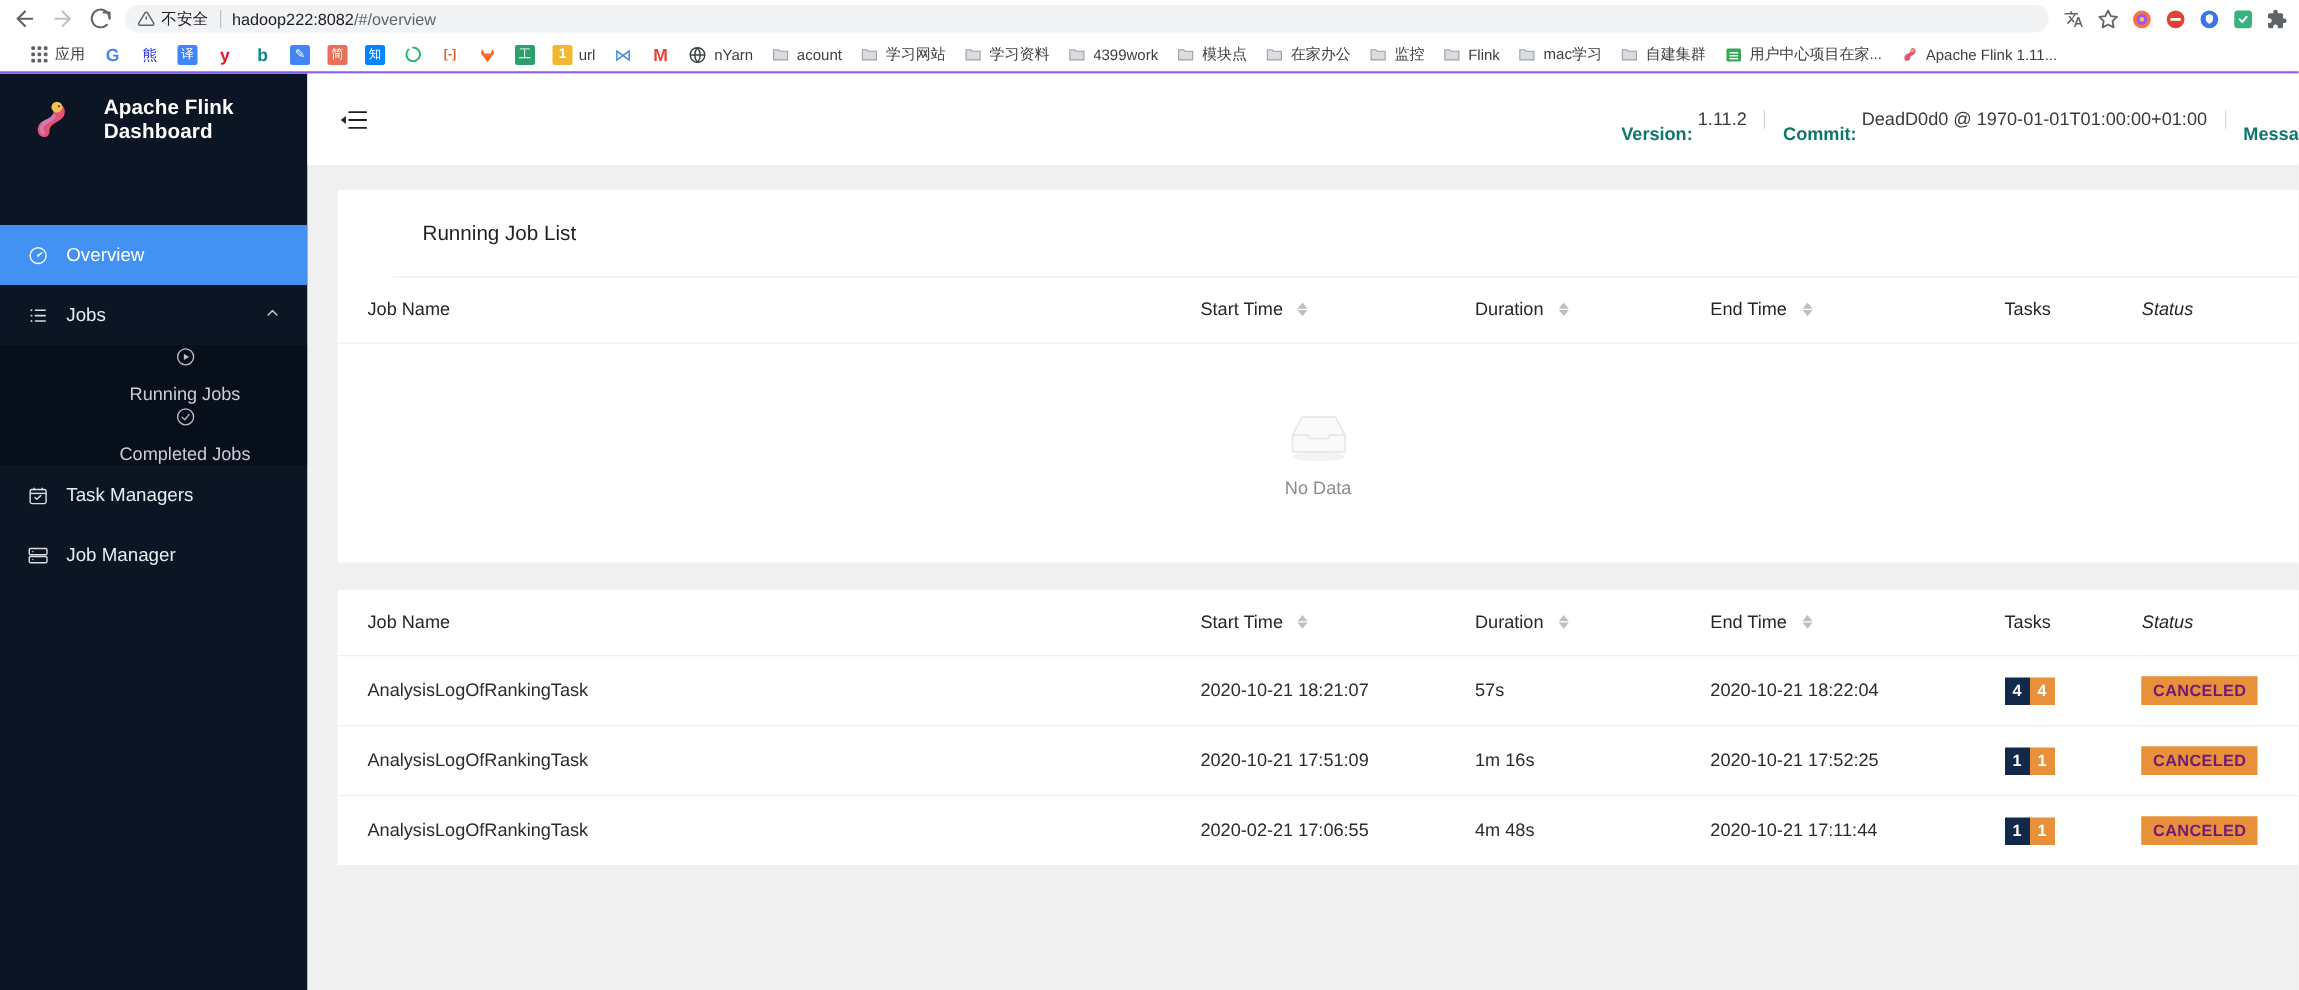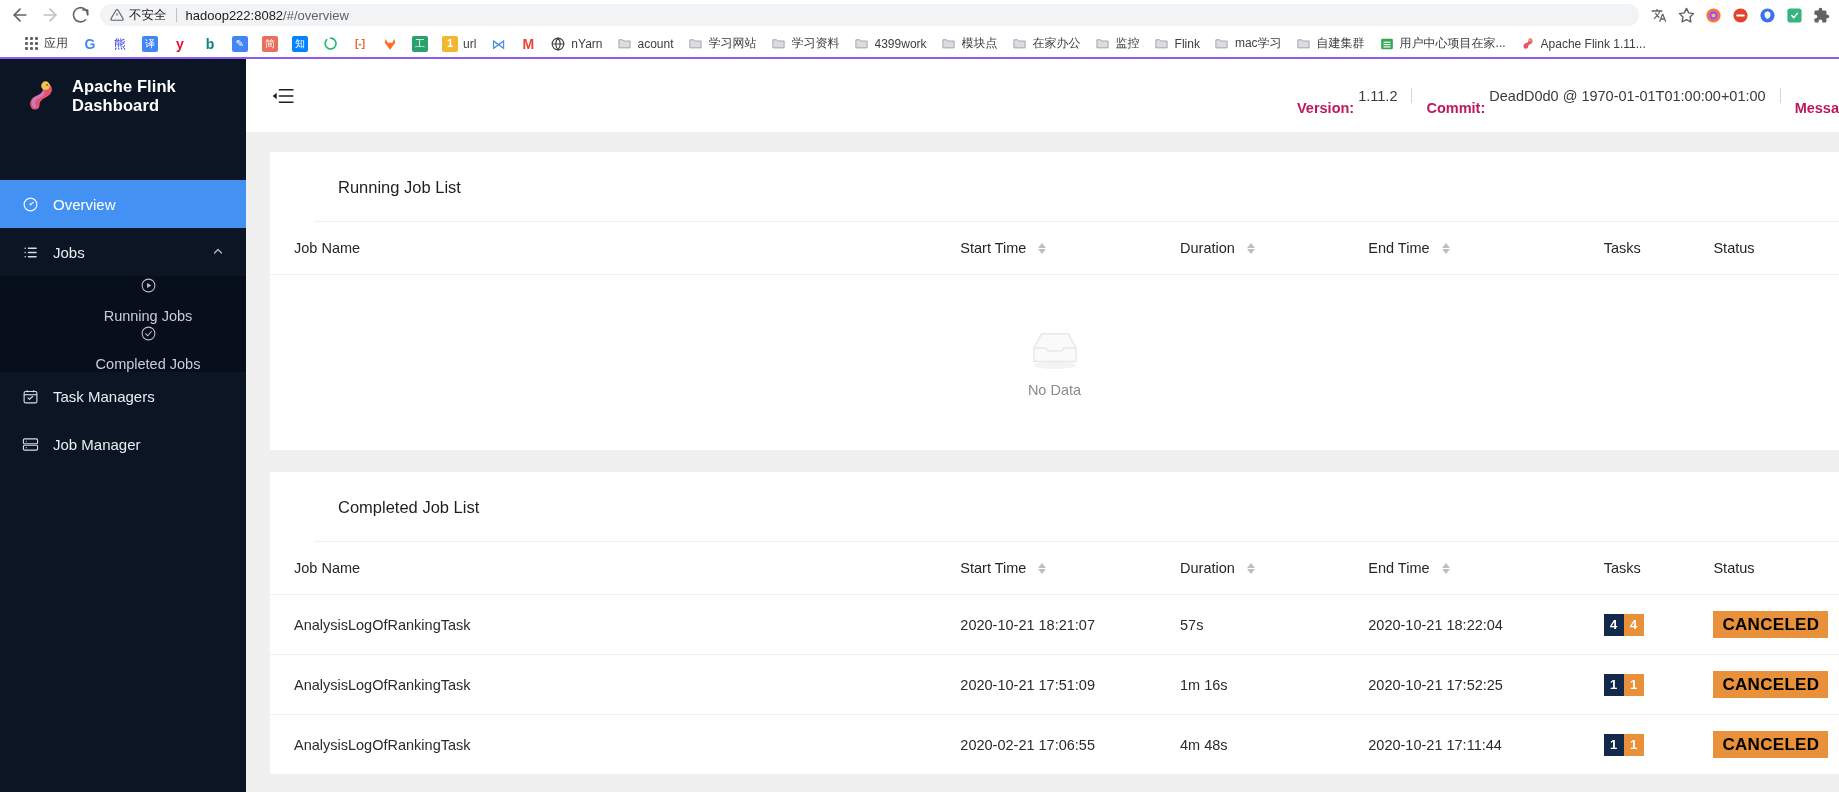--- a/index.html
+++ b/index.html
@@ -90,21 +90,21 @@
     flex: 0 0 246px;
     background: #0b1524;
     display: flex;
     flex-direction: column;
     overflow: hidden;
   }
   .brand {
     height: 73px;
     display: flex;
     align-items: center;
-    gap: 13px;
+    gap: 24px;
     padding-left: 21px;
   }
   .brand-logo { width: 38px; height: 38px; flex:0 0 38px;}
   .brand-text {
     color: #ffffff;
     font-size: 16.5px;
     font-weight: bold;
     letter-spacing: .1px;
   }
   .nav-item {
@@ -149,21 +149,21 @@
     flex: 0 0 73px;
   }
   .hamburger { width: 22px; height: 18px; display:flex; align-items:center;}
   .topbar-right {
     display: flex; align-items: center;
     font-size: 14.5px; color: #3b3b3b;
     white-space: nowrap;
     padding-right: 0px;
     overflow: hidden;
   }
-  .topbar-right b { font-weight: bold; color:#be185d;margin-top:24px; }
+  .topbar-right b { font-weight: bold; color:#0f766e;margin-top:24px; }
   .topbar-sep { display:inline-block; width:1px; height:15px; background:#d6d6d6; margin: 0 14px; }
 
   .scroll-area {
     flex: 1 1 auto;
     overflow: hidden;
     padding: 20px 0 0 24px;
   }
   .card {
     background: #fff;
     width: 1569px;
@@ -221,34 +221,34 @@
     min-width: 20px; height: 22px;
     display: inline-flex; align-items: center; justify-content: center;
     font-size: 13px; font-weight: bold; color: #fff;
     padding: 0 5px;
   }
   .task-chip.dark { background: #13294b; }
   .task-chip.orange { background: #e8913a; }
   .status-badge {
     display: inline-block;
     background: #e8913a;
-    color: #000000;
-    font-size: 17px;
+    color: #701a75;
+    font-size: 13px;
     font-weight: bold;
     letter-spacing: .3px;
     padding: 5px 9px;
     line-height: 1;
   }
 
   .col-jobname { width: 44%; }
   .col-start { width: 14%; }
   .col-dur { width: 12%; }
   .col-end { width: 15%; }
   .col-tasks { width: 7%; }
-  .col-status { width: 8%; }
+  .col-status { width: 8%; font-style: italic; }
 </style>
 </head>
 <body>
 
 <div class="browser-chrome">
 
   <div class="toolbar">
     <div class="nav-btn">
       <svg width="20" height="20" viewBox="0 0 24 24" fill="none" stroke="#5f6368" stroke-width="2" stroke-linecap="round" stroke-linejoin="round">
           <line x1="19" y1="12" x2="5" y2="12"></line>
@@ -671,21 +671,20 @@
                   </span>
                   <span class="nodata-text">No Data</span>
                 </div>
               </td>
             </tr>
           </tbody>
         </table>
       </div>
 
       <div class="card">
-        <div class="card-title">Completed Job List</div>
         <table>
           <thead>
             <tr>
               <th class="col-jobname">Job Name</th>
               <th class="col-start">
                 <span>Start Time</span>
                 <span class="sorter">
                     <i class="up"></i>
                     <i class="dn"></i>
                   </span>

